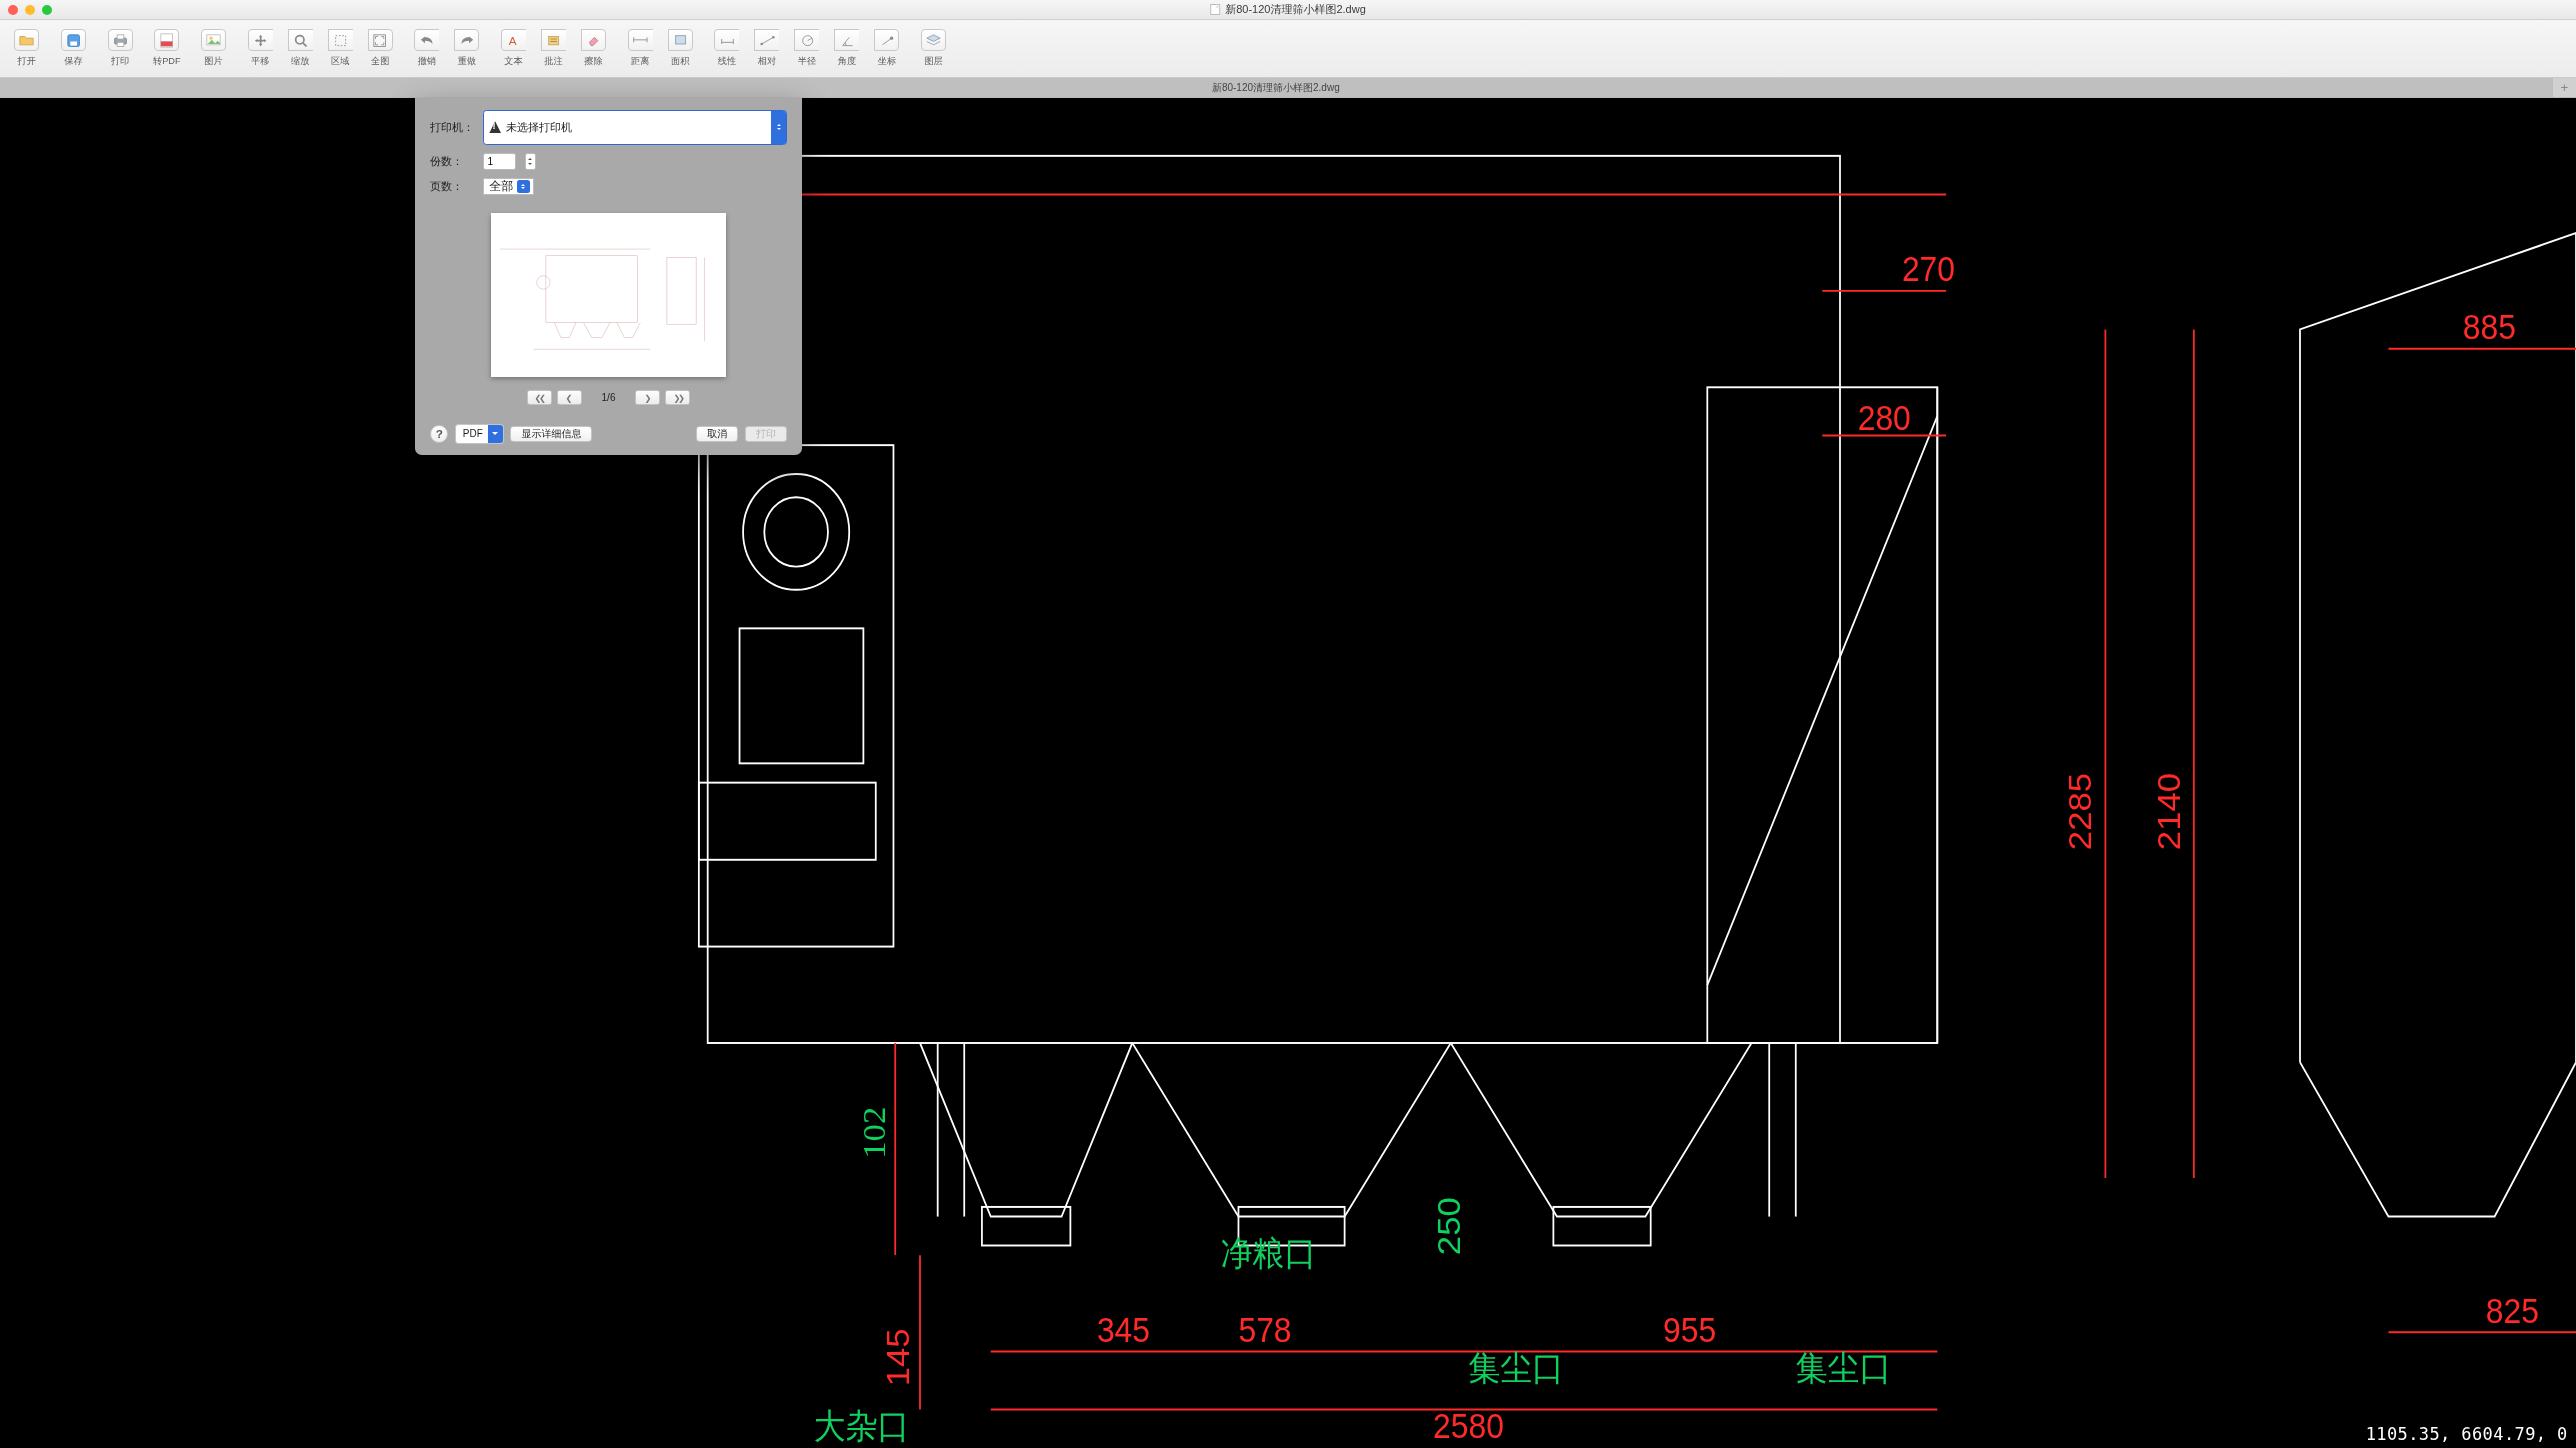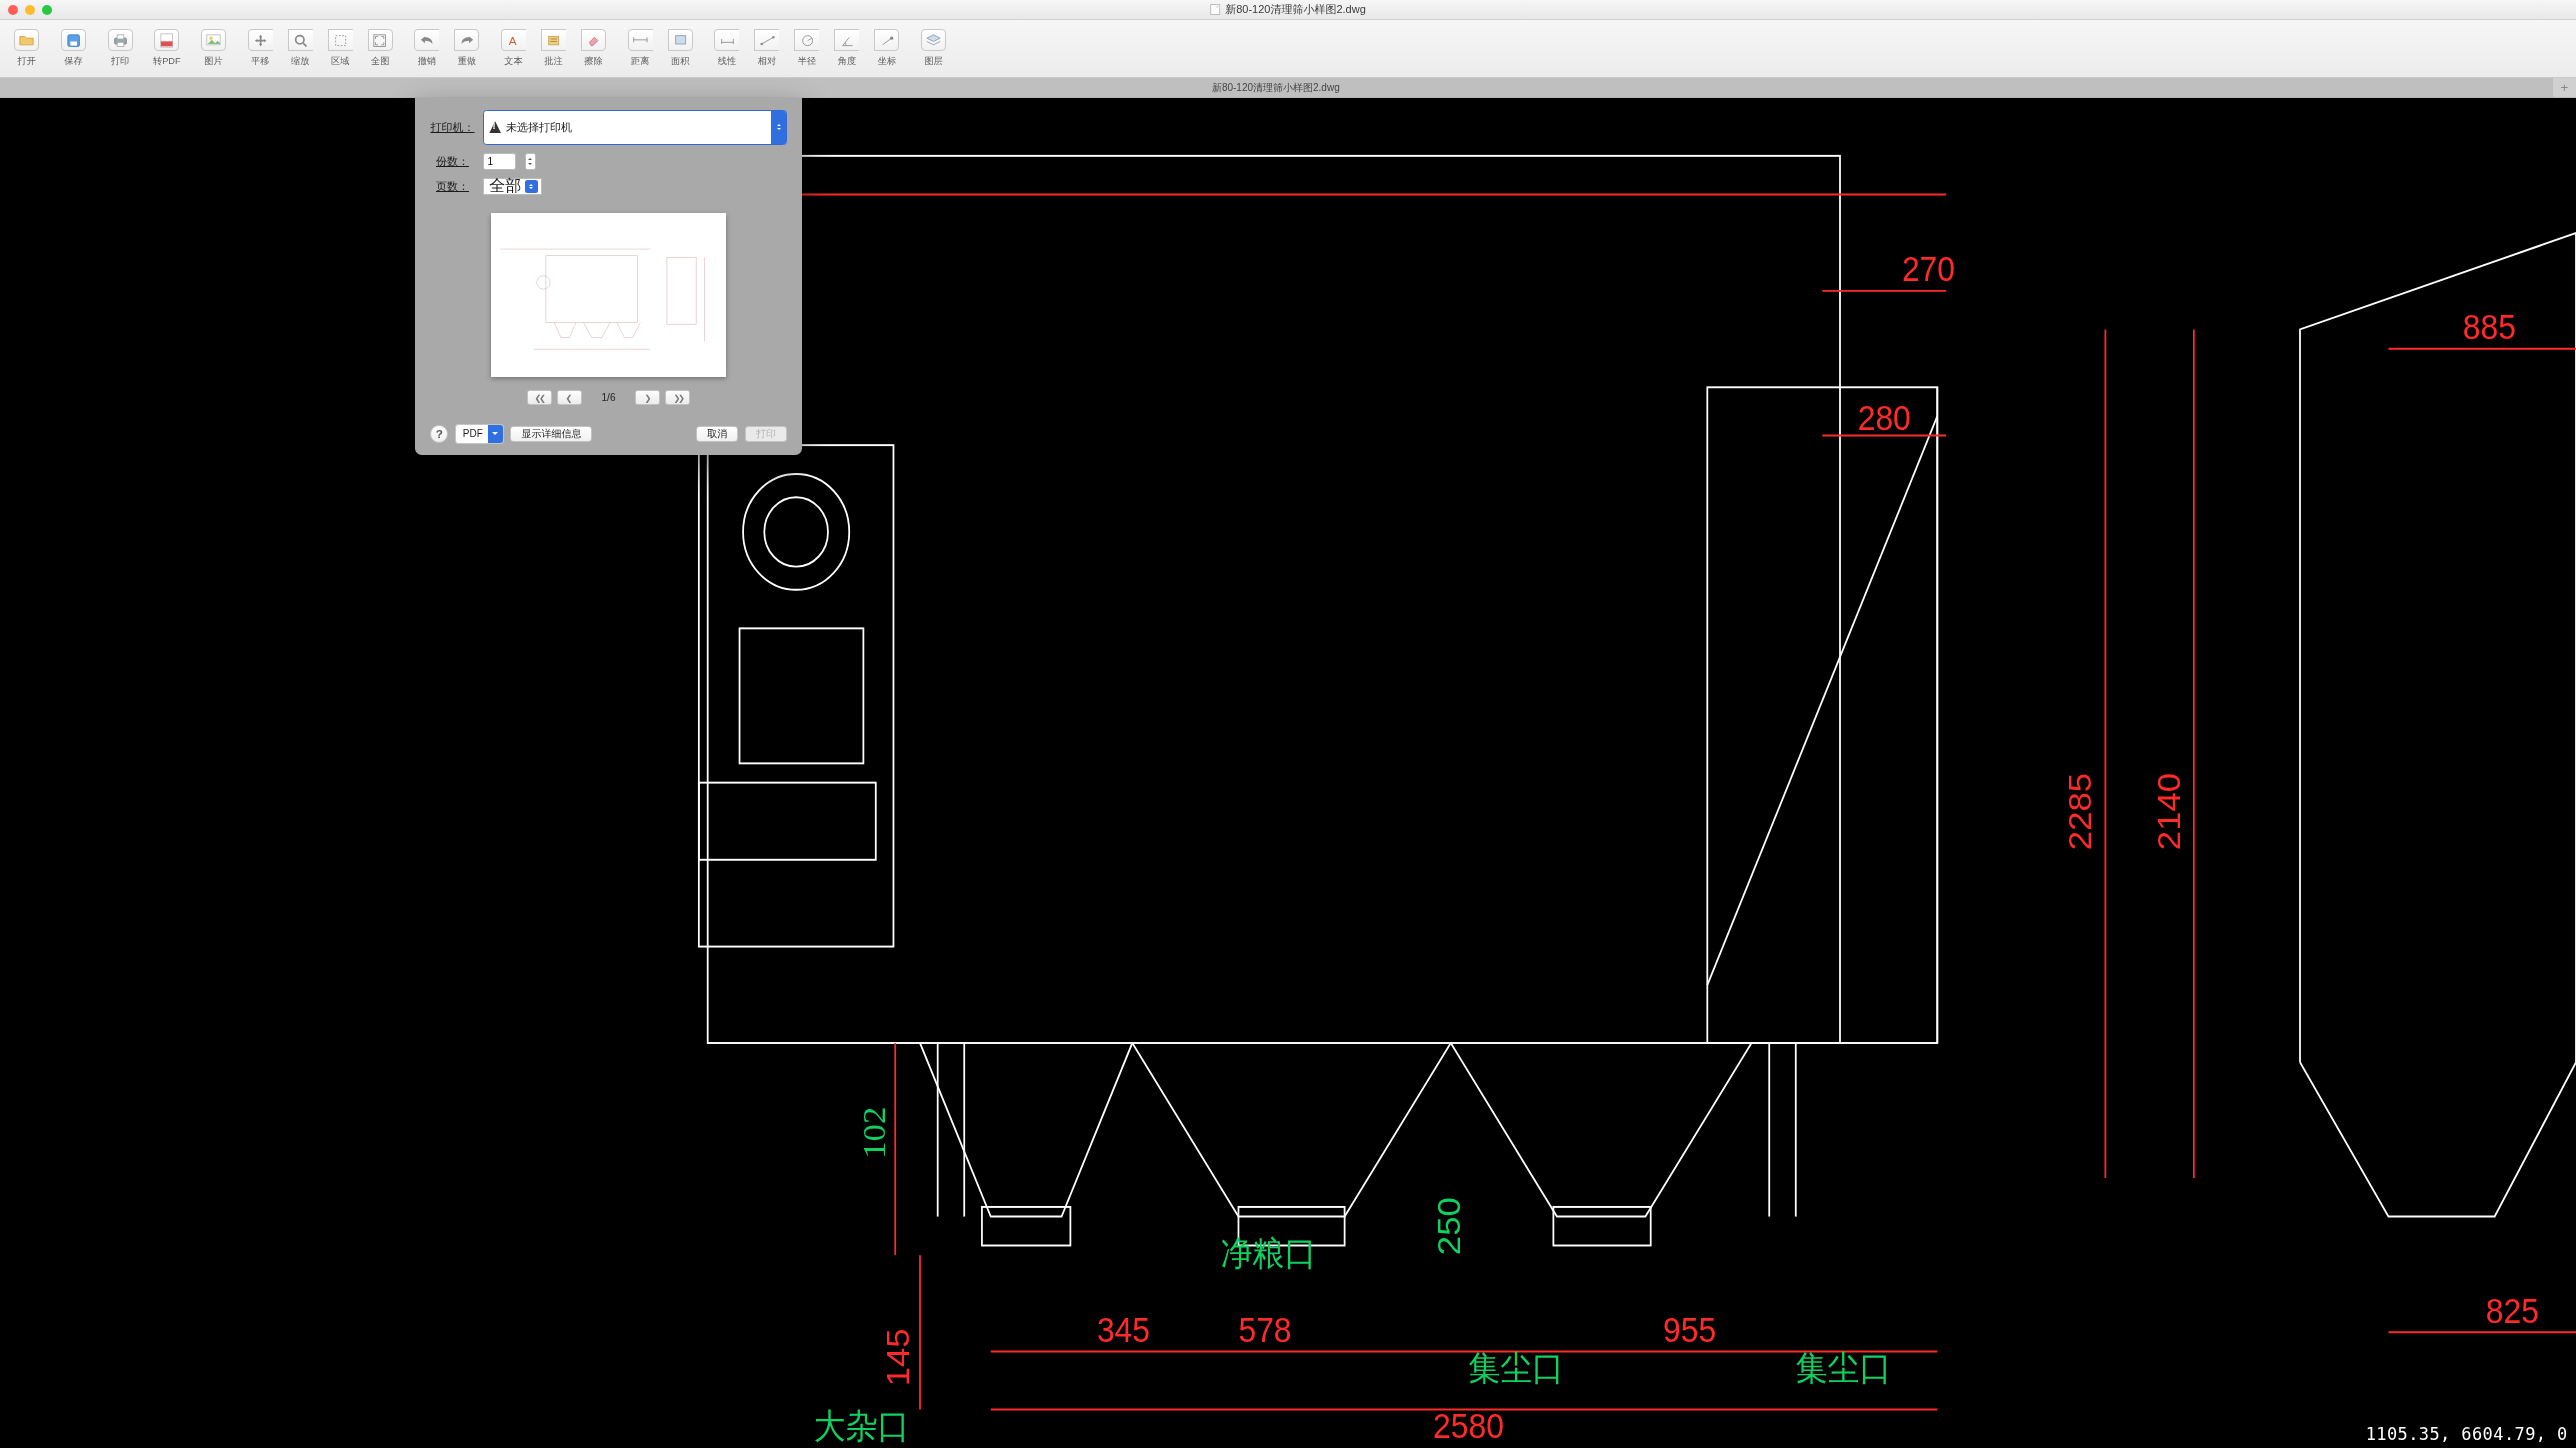--- a/index.html
+++ b/index.html
@@ -39,34 +39,34 @@
 .cad { position:absolute; inset:0; }
 .cad svg { width:100%; height:100%; }
 .dimtxt { fill:#ff2a2a; font-size:18px; font-family:Arial; }
 .greentxt { fill:#10d060; font-size:18px; font-family:SimSun, serif; }
 .redln { stroke:#ff2a2a; stroke-width:1; fill:none; }
 .whiteln { stroke:#ffffff; stroke-width:1; fill:none; }
 
 
 .dialog { position:absolute; left:415px; top:98px; width:387px; background:#a9a9a9; border-bottom-left-radius:6.7px; border-bottom-right-radius:6.7px; box-shadow:0 13.3px 33px rgba(0,0,0,0.45); padding:11.7px 15px 11.7px 15px; font-size:11px; color:#1c1c1c;}
 .dlg-row { display:flex; align-items:center; margin-bottom:8.3px; gap:8.3px;}
-.dlg-label { width:45px; text-align:center; color:#1c1c1c;text-decoration:underline;}
+.dlg-label { width:45px; text-align:left; color:#1c1c1c;}
 .combo { flex:1; height:35px; background:#fff; border:1.7px solid #3268d6; border-radius:3.3px; display:flex; align-items:center; padding:0 5px; position:relative;}
 .combo .warn { width:11.7px; height:11.7px; background:#333; clip-path:polygon(50% 0,100% 100%,0 100%); margin-right:5px; position:relative;}
 .combo .warn::after{content:"!"; color:#fff; position:absolute; left:3.3px; top:-0.8px; font-size:9.2px; font-weight:bold;}
 .combo .ca { position:absolute; right:0; top:0; bottom:0; width:15px; background:#2f6fe0; border-top-right-radius:1.7px; border-bottom-right-radius:1.7px; display:flex; flex-direction:column; align-items:center; justify-content:center;}
 .combo .ca div{ width:0;height:0;border:2.5px solid transparent;}
 .combo .ca .u{border-bottom-color:#fff; margin-bottom:1.7px;}
 .combo .ca .d{border-top-color:#fff;}
 .numfield { width:33px; height:16.7px; background:#fff; border:0.8px solid #bbb; border-radius:2.5px; padding:0 3.3px; font-size:10px;}
 .stepper { width:11.7px; height:16.7px; background:#fff; border:0.8px solid #bbb; border-radius:2.5px; display:flex; flex-direction:column;}
 .stepper div{flex:1; display:flex; align-items:center; justify-content:center;}
 .stepper .u::before{content:""; border:2.5px solid transparent; border-bottom-color:#555;}
 .stepper .d::before{content:""; border:2.5px solid transparent; border-top-color:#555;}
-.mini-combo { height:16.7px; background:#fff; border:0.8px solid #bbb; border-radius:1px; display:flex; align-items:center; padding:0 3.3px 0 5px; font-size:16px; position:relative;}
+.mini-combo { height:16.7px; background:#fff; border:0.8px solid #bbb; border-radius:1px; display:flex; align-items:center; padding:0 3.3px 0 5px; font-size:12px; position:relative;}
 .mini-combo .mc-ca{ width:13.3px; height:13.3px; background:#2f6fe0; border-radius:2.5px; margin-left:3.3px; display:flex; flex-direction:column; align-items:center; justify-content:center;}
 .mini-combo .mc-ca div{border:2.5px solid transparent;}
 .mini-combo .mc-ca .u{border-bottom-color:#fff; margin-bottom:0.8px;}
 .mini-combo .mc-ca .d{border-top-color:#fff;}
 
 .preview { width:235px; height:164px; background:#fff; margin:18.4px auto 13.3px; box-shadow:0 1.7px 5px rgba(0,0,0,0.35); display:flex; align-items:center; justify-content:center;}
 .preview svg { width:217px; height:142px; }
 
 .pager { display:flex; align-items:center; justify-content:center; gap:5px; margin-bottom:18.4px;}
 .pg-btn { width:25px; height:15px; background:linear-gradient(#fdfdfd,#ececec); border:0.8px solid #c2c2c2; border-radius:2.5px; display:flex; align-items:center; justify-content:center; color:#777; font-size:8.3px;}

